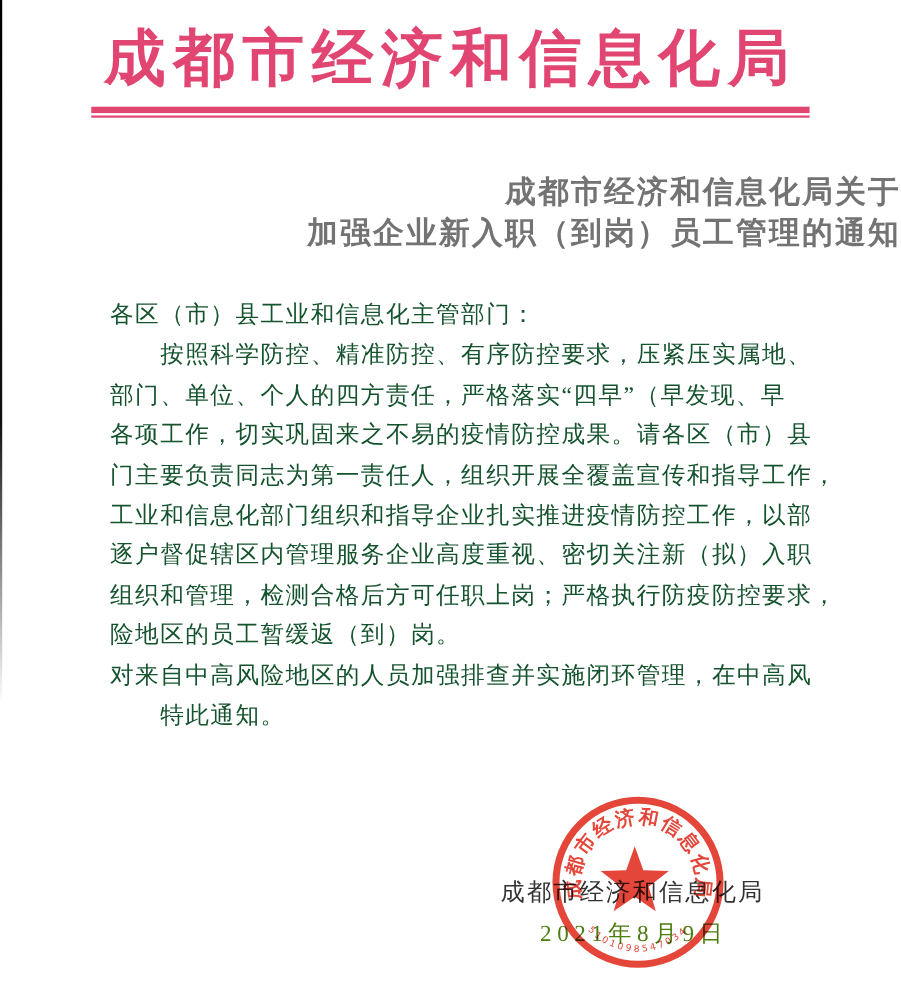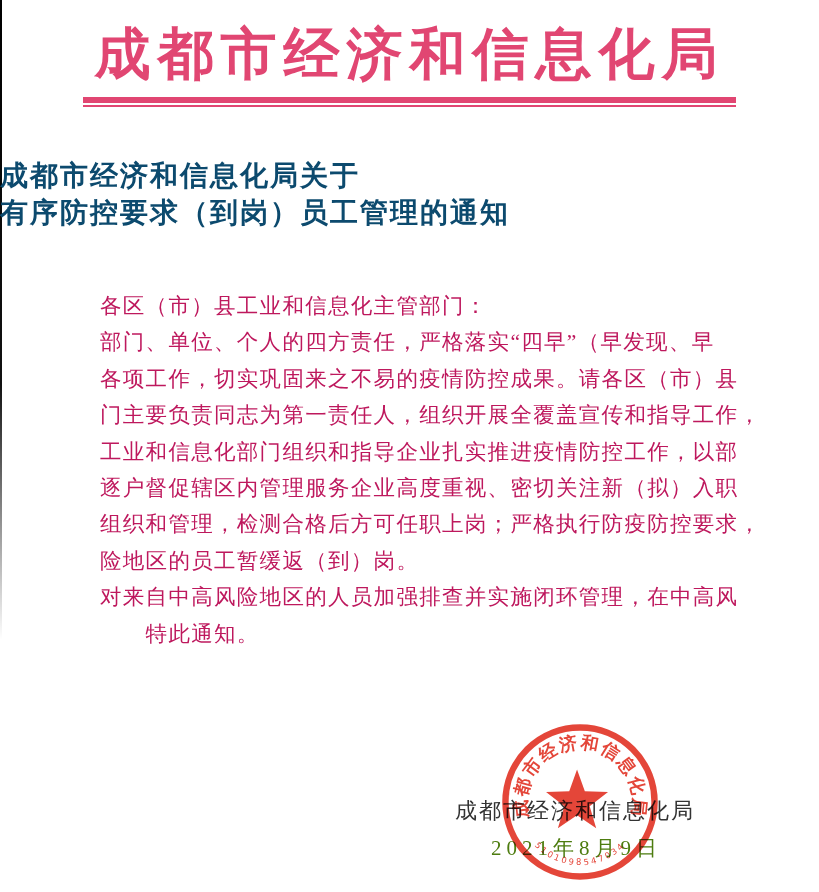--- a/index.html
+++ b/index.html
@@ -6,23 +6,23 @@
   .page{position:relative;width:819px;height:892px;background:#ffffff;overflow:hidden;
         font-family:"Liberation Serif","DejaVu Serif",serif;}
   .edge-artifact{position:absolute;left:0;top:0;width:2px;height:640px;
         background:linear-gradient(to bottom,#000 0%,#111 60%,rgba(0,0,0,0) 100%);}
   .masthead{position:absolute;left:0;top:18px;width:100%;text-align:center;
         font-size:56px;font-weight:bold;letter-spacing:7px;color:#e14672;line-height:72px;}
   .rule{position:absolute;left:83px;top:97px;width:653px;}
   .rule-thick{height:6px;background:#e14672;}
   .rule-gap{height:2px;background:#ffffff;}
   .rule-thin{height:2px;background:#e14672;}
-  .doc-title{position:absolute;left:0;top:157px;width:100%;text-align:left;
-        color:#0c4a6e;font-weight:bold;font-size:28px;line-height:37px;letter-spacing:2px;}
-  .body-block{position:absolute;left:100px;top:268px;width:622px;color:#be185d;margin-top:20px;}
+  .doc-title{position:absolute;left:0;top:157px;width:100%;text-align:right;
+        color:#737373;font-weight:bold;font-size:28px;line-height:37px;letter-spacing:2px;}
+  .body-block{position:absolute;left:100px;top:268px;width:622px;color:#14532d;}
   .body-line{font-size:21.5px;line-height:36.4px;letter-spacing:1.3px;white-space:nowrap;}
   .signature{position:absolute;top:796px;right:124px;font-size:22px;letter-spacing:2px;color:#333333;}
   .date{position:absolute;top:834px;right:157px;font-size:21px;letter-spacing:5px;color:#4d7c0f;}
   .seal{position:absolute;left:501px;top:723px;width:158px;height:158px;
         mix-blend-mode:multiply;opacity:0.93;}
   .seal-text{font-family:"Liberation Serif","DejaVu Serif",serif;font-size:18px;font-weight:bold;
         fill:#e2382a;letter-spacing:2px;}
   .seal-code{font-family:"DejaVu Sans","Liberation Sans",sans-serif;font-size:8.5px;fill:#e2382a;letter-spacing:2.5px;}
 </style>
 </head>
@@ -35,25 +35,26 @@
   <div class="masthead">成都市经济和信息化局</div>
 
   <div class="rule">
     <div class="rule-thick"></div>
     <div class="rule-gap"></div>
     <div class="rule-thin"></div>
   </div>
 
   <div class="doc-title">
     <div>成都市经济和信息化局关于</div>
-    <div>有序防控要求（到岗）员工管理的通知</div>
+    <div>加强企业新入职（到岗）员工管理的通知</div>
   </div>
 
   <div class="body-block">
     <div class="body-line">各区（市）县工业和信息化主管部门：</div>
+    <div class="body-line">　　按照科学防控、精准防控、有序防控要求，压紧压实属地、</div>
     <div class="body-line">部门、单位、个人的四方责任，严格落实“四早”（早发现、早</div>
     <div class="body-line">各项工作，切实巩固来之不易的疫情防控成果。请各区（市）县</div>
     <div class="body-line">门主要负责同志为第一责任人，组织开展全覆盖宣传和指导工作，</div>
     <div class="body-line">工业和信息化部门组织和指导企业扎实推进疫情防控工作，以部</div>
     <div class="body-line">逐户督促辖区内管理服务企业高度重视、密切关注新（拟）入职</div>
     <div class="body-line">组织和管理，检测合格后方可任职上岗；严格执行防疫防控要求，</div>
     <div class="body-line">险地区的员工暂缓返（到）岗。</div>
     <div class="body-line">对来自中高风险地区的人员加强排查并实施闭环管理，在中高风</div>
     <div class="body-line">　　特此通知。</div>
   </div>

